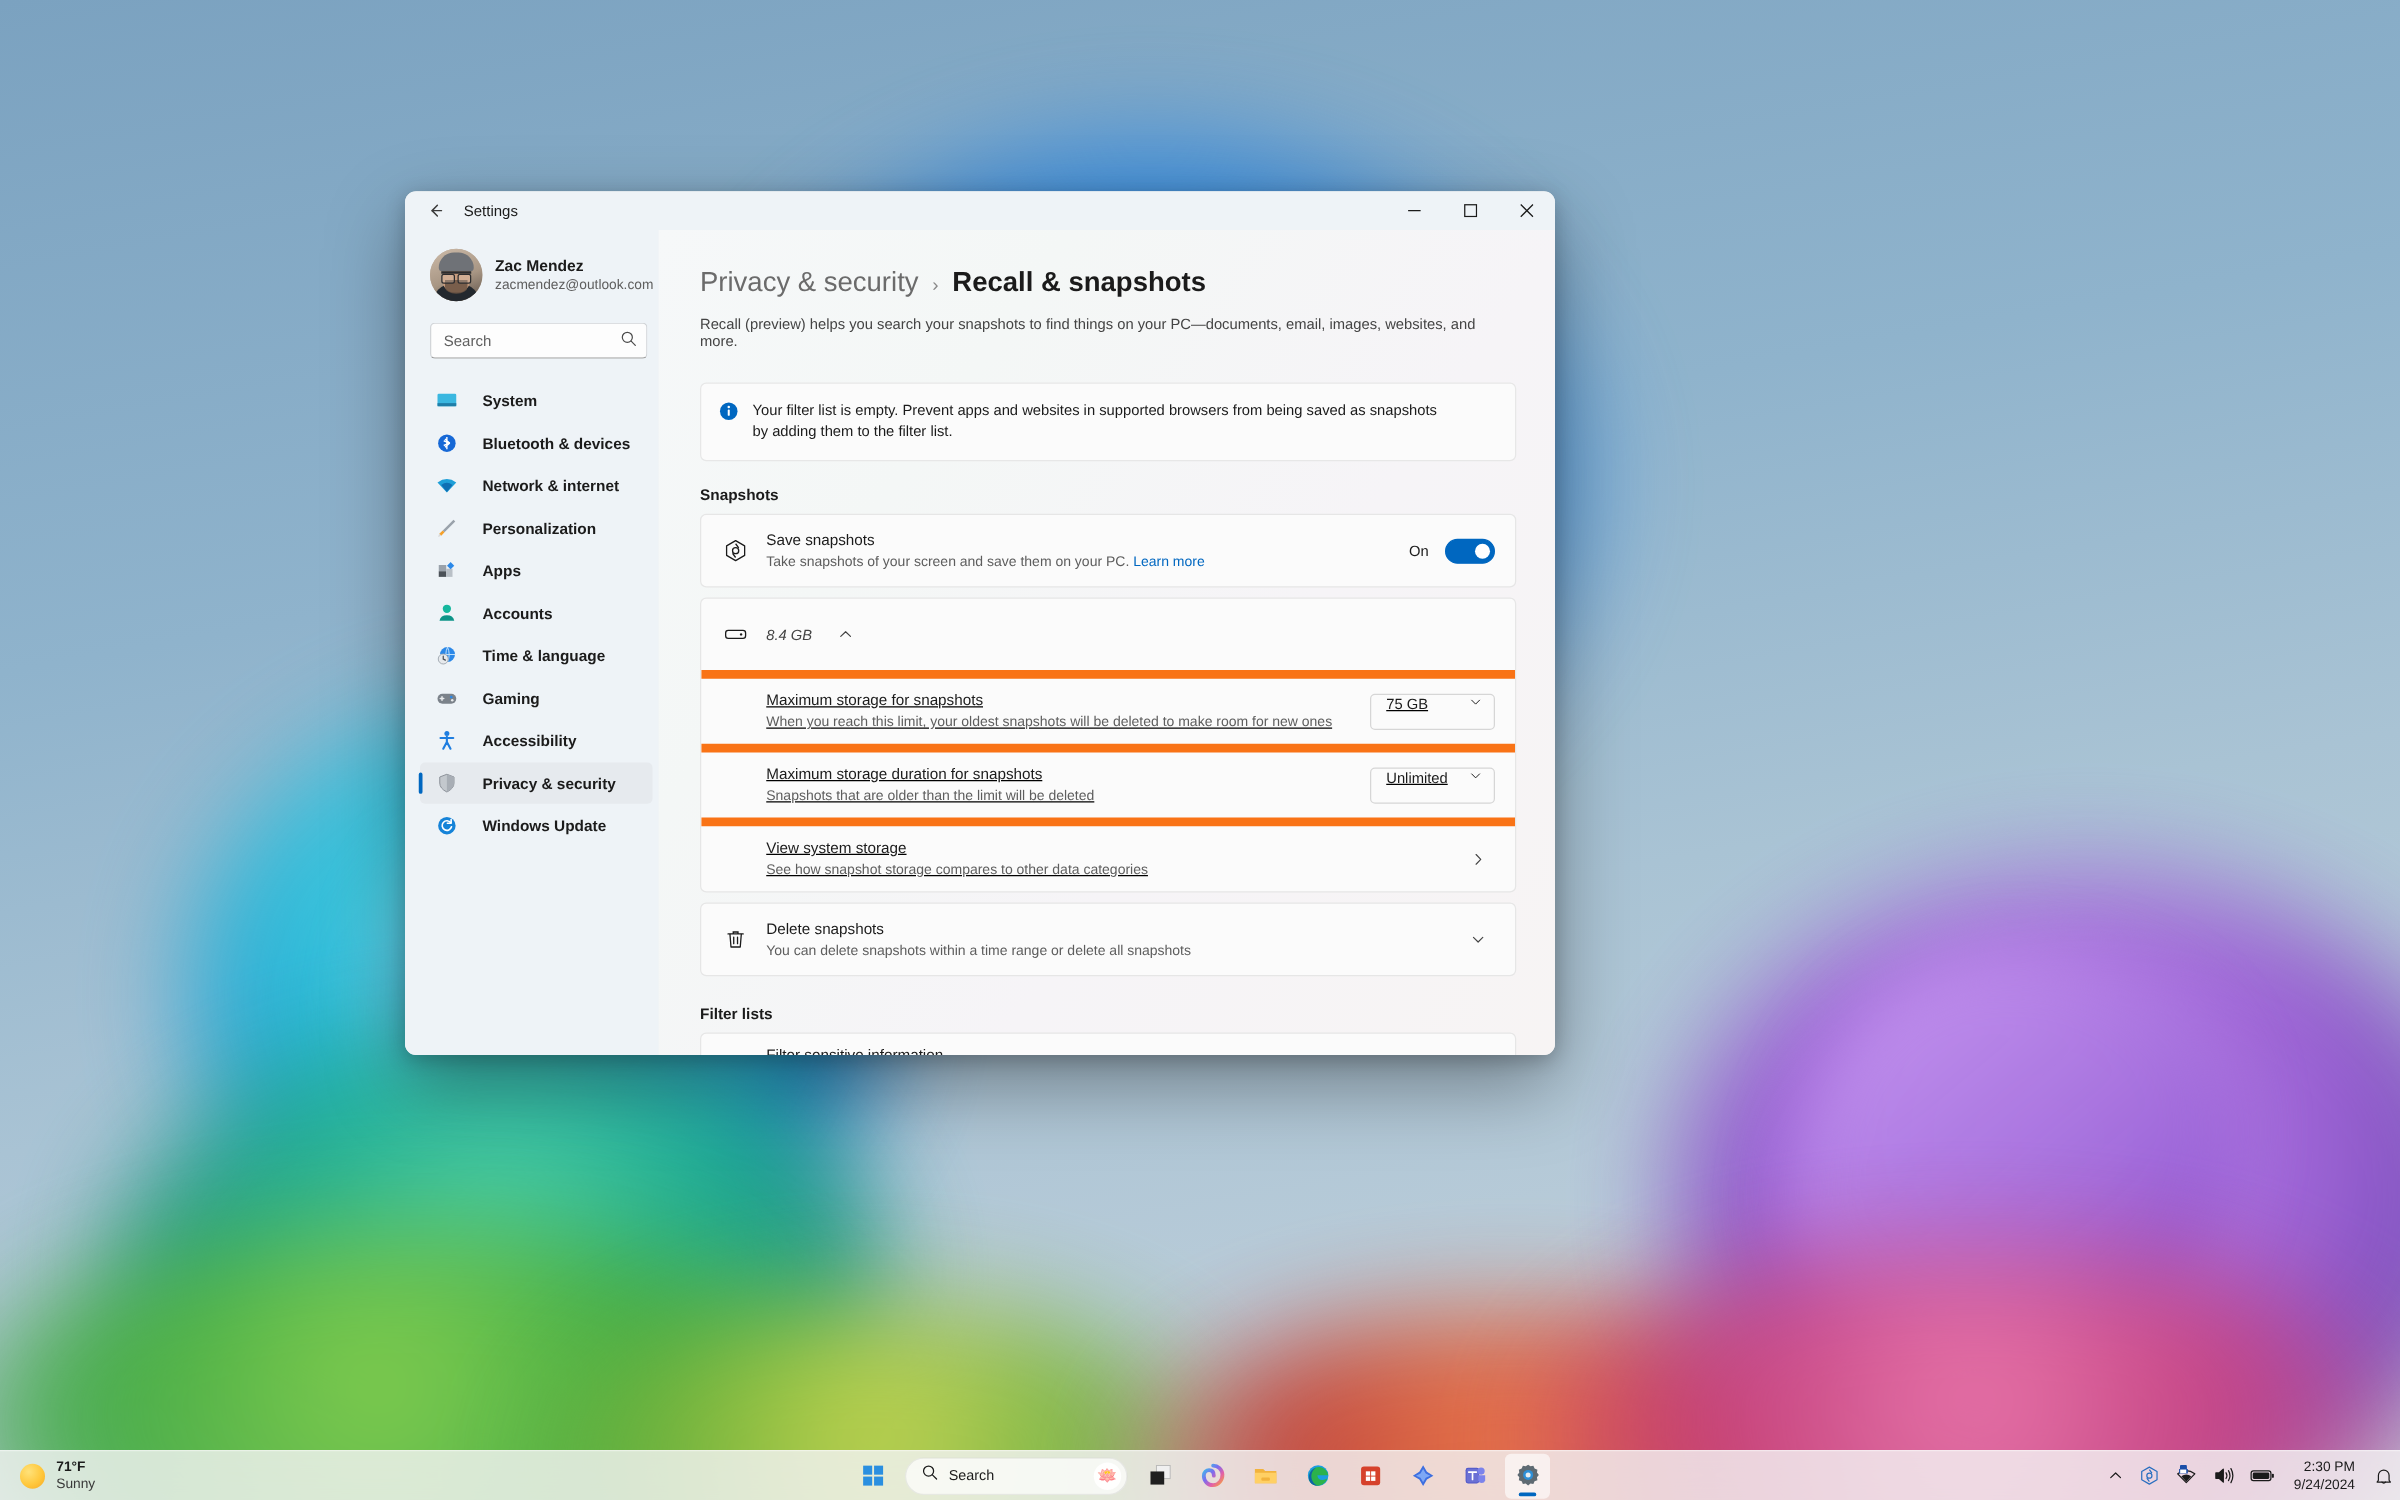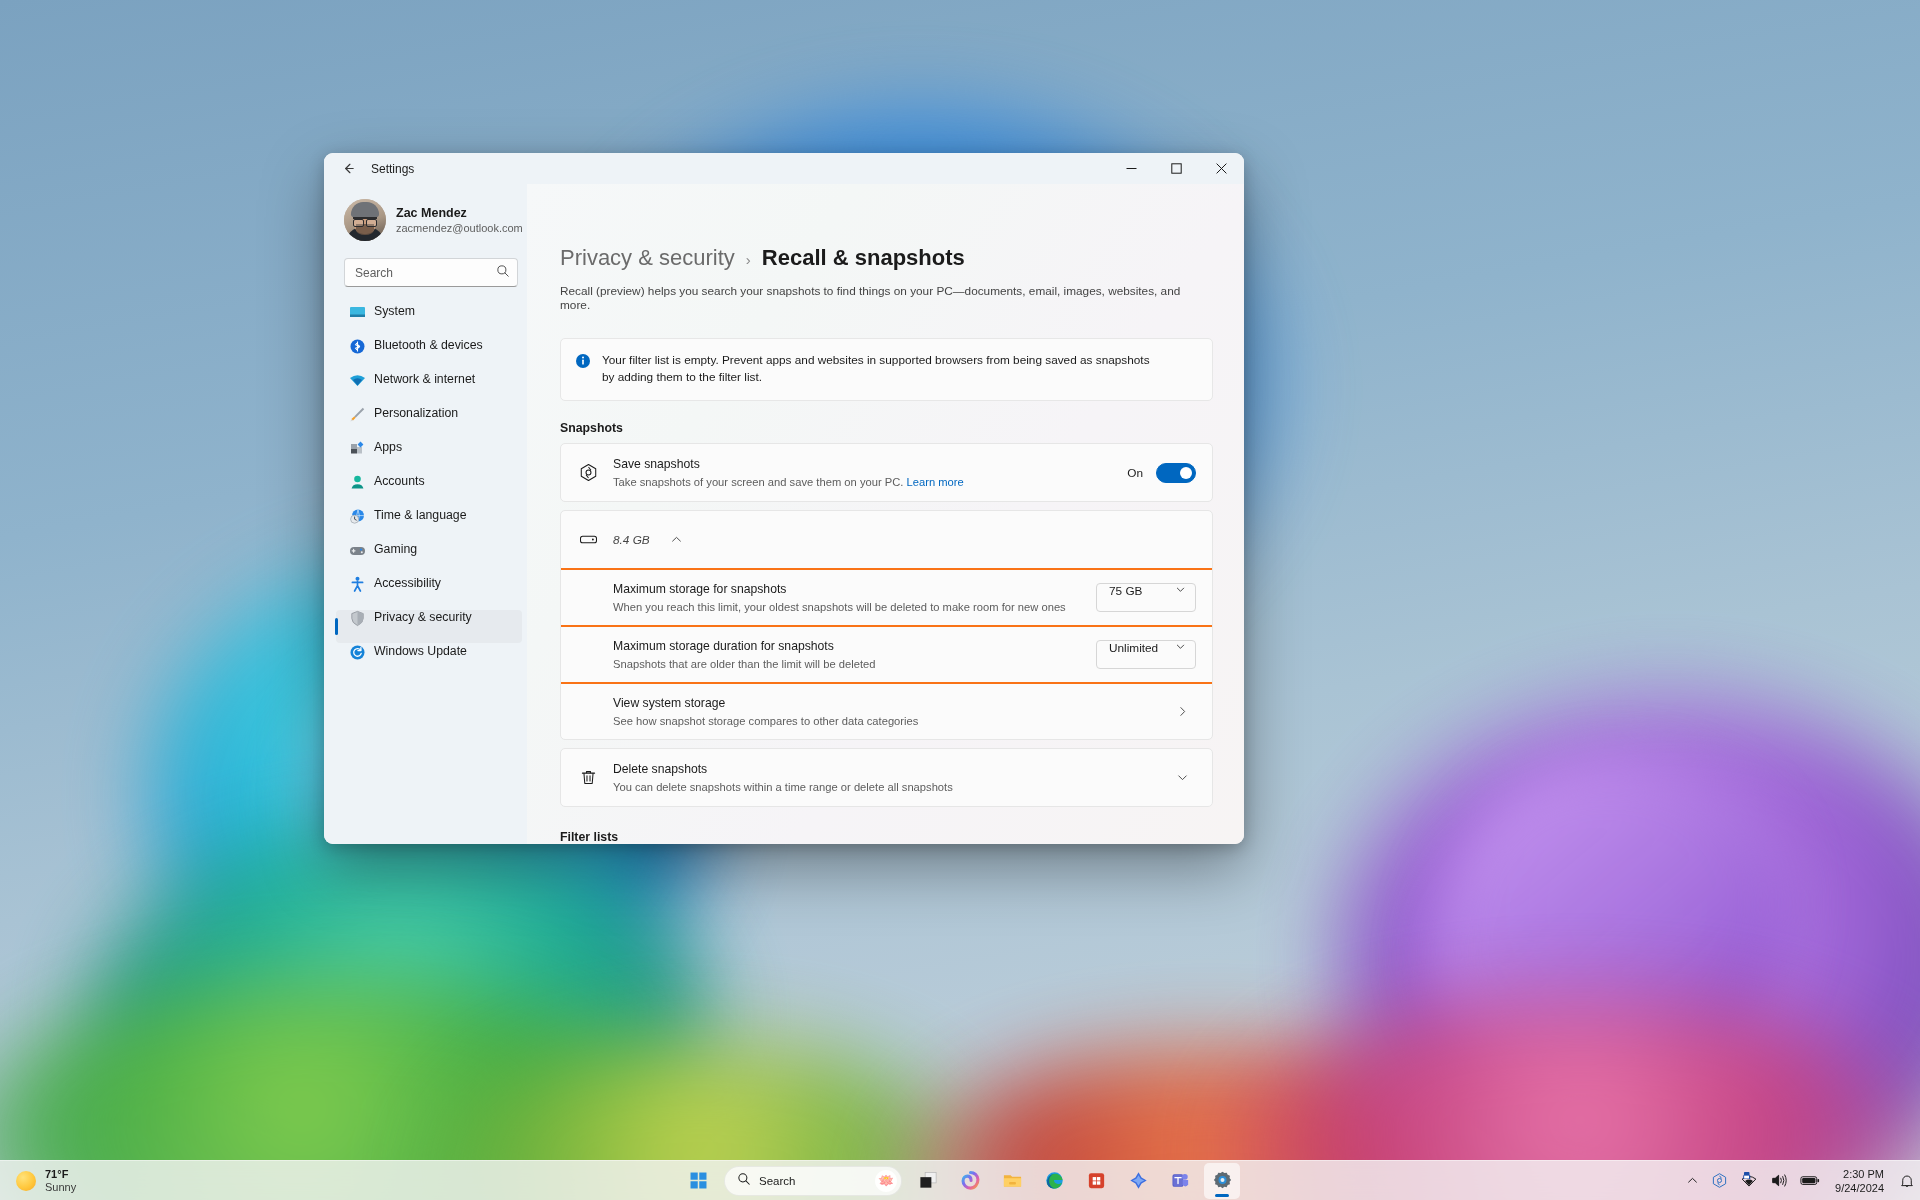--- a/index.html
+++ b/index.html
@@ -118,42 +118,42 @@
     border-radius: 4px; background: #fdfdfd;
     font-size: 12px; color: #1b1b1b;
     padding: 0 30px 0 10px; outline: none;
     font-family: "Liberation Sans", sans-serif;
   }
   .search-input::placeholder { color:#5f5f5f; }
   .search-icon-btn { position:absolute; right:8px; top:6px; color:#4a4a4a; }
 
   .nav { margin-top: 17px; display:flex; flex-direction:column; gap:1px; padding-right:1px; }
   .nav-item {
-    height: 33px; display: flex; gap: 8px;
+    height: 33px; display: flex; align-items: center; gap: 20px;
     padding-left: 13px; border-radius: 4px; position: relative;
-    font-size: 12.3px; color: #1b1b1b;
+    font-size: 12.3px; color: #1b1b1b; font-weight: bold;
   }
   .nav-item.active { background: #e6eaee; }
   .nav-item.active:before {
     content:""; position:absolute; left:-1px; top:8px;
     width:3px; height:17px; background:#0067c0; border-radius:2px;
   }
   .nav-icon { width: 17px; height: 17px; flex:0 0 17px; display:flex; align-items:center; justify-content:center; }
 
   
   .main {
     flex: 1; min-width: 0;
     background: linear-gradient(125deg,#f6f8f9 0%, #f4f7f6 28%, #f6f4f7 62%, #f7f4f4 100%);
     overflow: hidden; position: relative;
     padding: 29px 31px 0 33px;
   }
   .breadcrumb { display: flex; align-items: baseline; gap: 11px; }
   .bc-parent { font-size: 22px; color: #6b6b6b; }
   .bc-sep { font-size: 15px; color: #8a8a8a; }
-  .bc-current { font-size: 22px; color: #1b1b1b; font-weight: 600; margin-top: 32px; }
+  .bc-current { font-size: 22px; color: #1b1b1b; font-weight: 600; }
   .page-desc { margin-top: 13px; font-size: 11.8px; color: #444; }
 
   .info-bar {
     margin-top: 26px;
     background: #fbfbfb; border: 1px solid #e7e7e7;
     border-radius: 5px; padding: 13px 15px 14px 14px;
     display: flex; gap: 11px;
   }
   .info-icon { flex:0 0 16px; margin-top:1px; }
   .info-text { font-size: 11.8px; color: #1b1b1b; line-height: 17px; max-width: 560px; }
@@ -166,21 +166,21 @@
     border: 1px solid #e6e6e6;
     border-radius: 5px;
     overflow: hidden;
   }
   .row {
     display: flex; align-items: center;
     padding: 0 16px 0 17px;
     min-height: 57px;
     gap: 15px;
   }
-  .row + .row { border-top: 2px solid #f97316; }
+  .row + .row { border-top: 7px solid #f97316; text-decoration: underline; }
   .row-icon { flex: 0 0 20px; display:flex; align-items:center; justify-content:center; color:#1b1b1b; }
   .row-text { flex: 1; min-width: 0; padding: 9px 0; }
   .row-title { font-size: 12.2px; color: #1b1b1b; line-height: 17px; }
   .row-sub { font-size: 11.2px; color: #5d5d5d; line-height: 16px; margin-top: 1px; max-width: 520px; }
   .row-sub a, .lnk { color: #0067c0; text-decoration: none; }
   .row-right { display: flex; align-items: center; gap: 13px; flex: 0 0 auto; }
   .toggle-label { font-size: 11.8px; color: #1b1b1b; }
   .toggle {
     width: 40px; height: 20px; border-radius: 10px;
     background: #0067c0; position: relative; border: 1px solid #0067c0;

